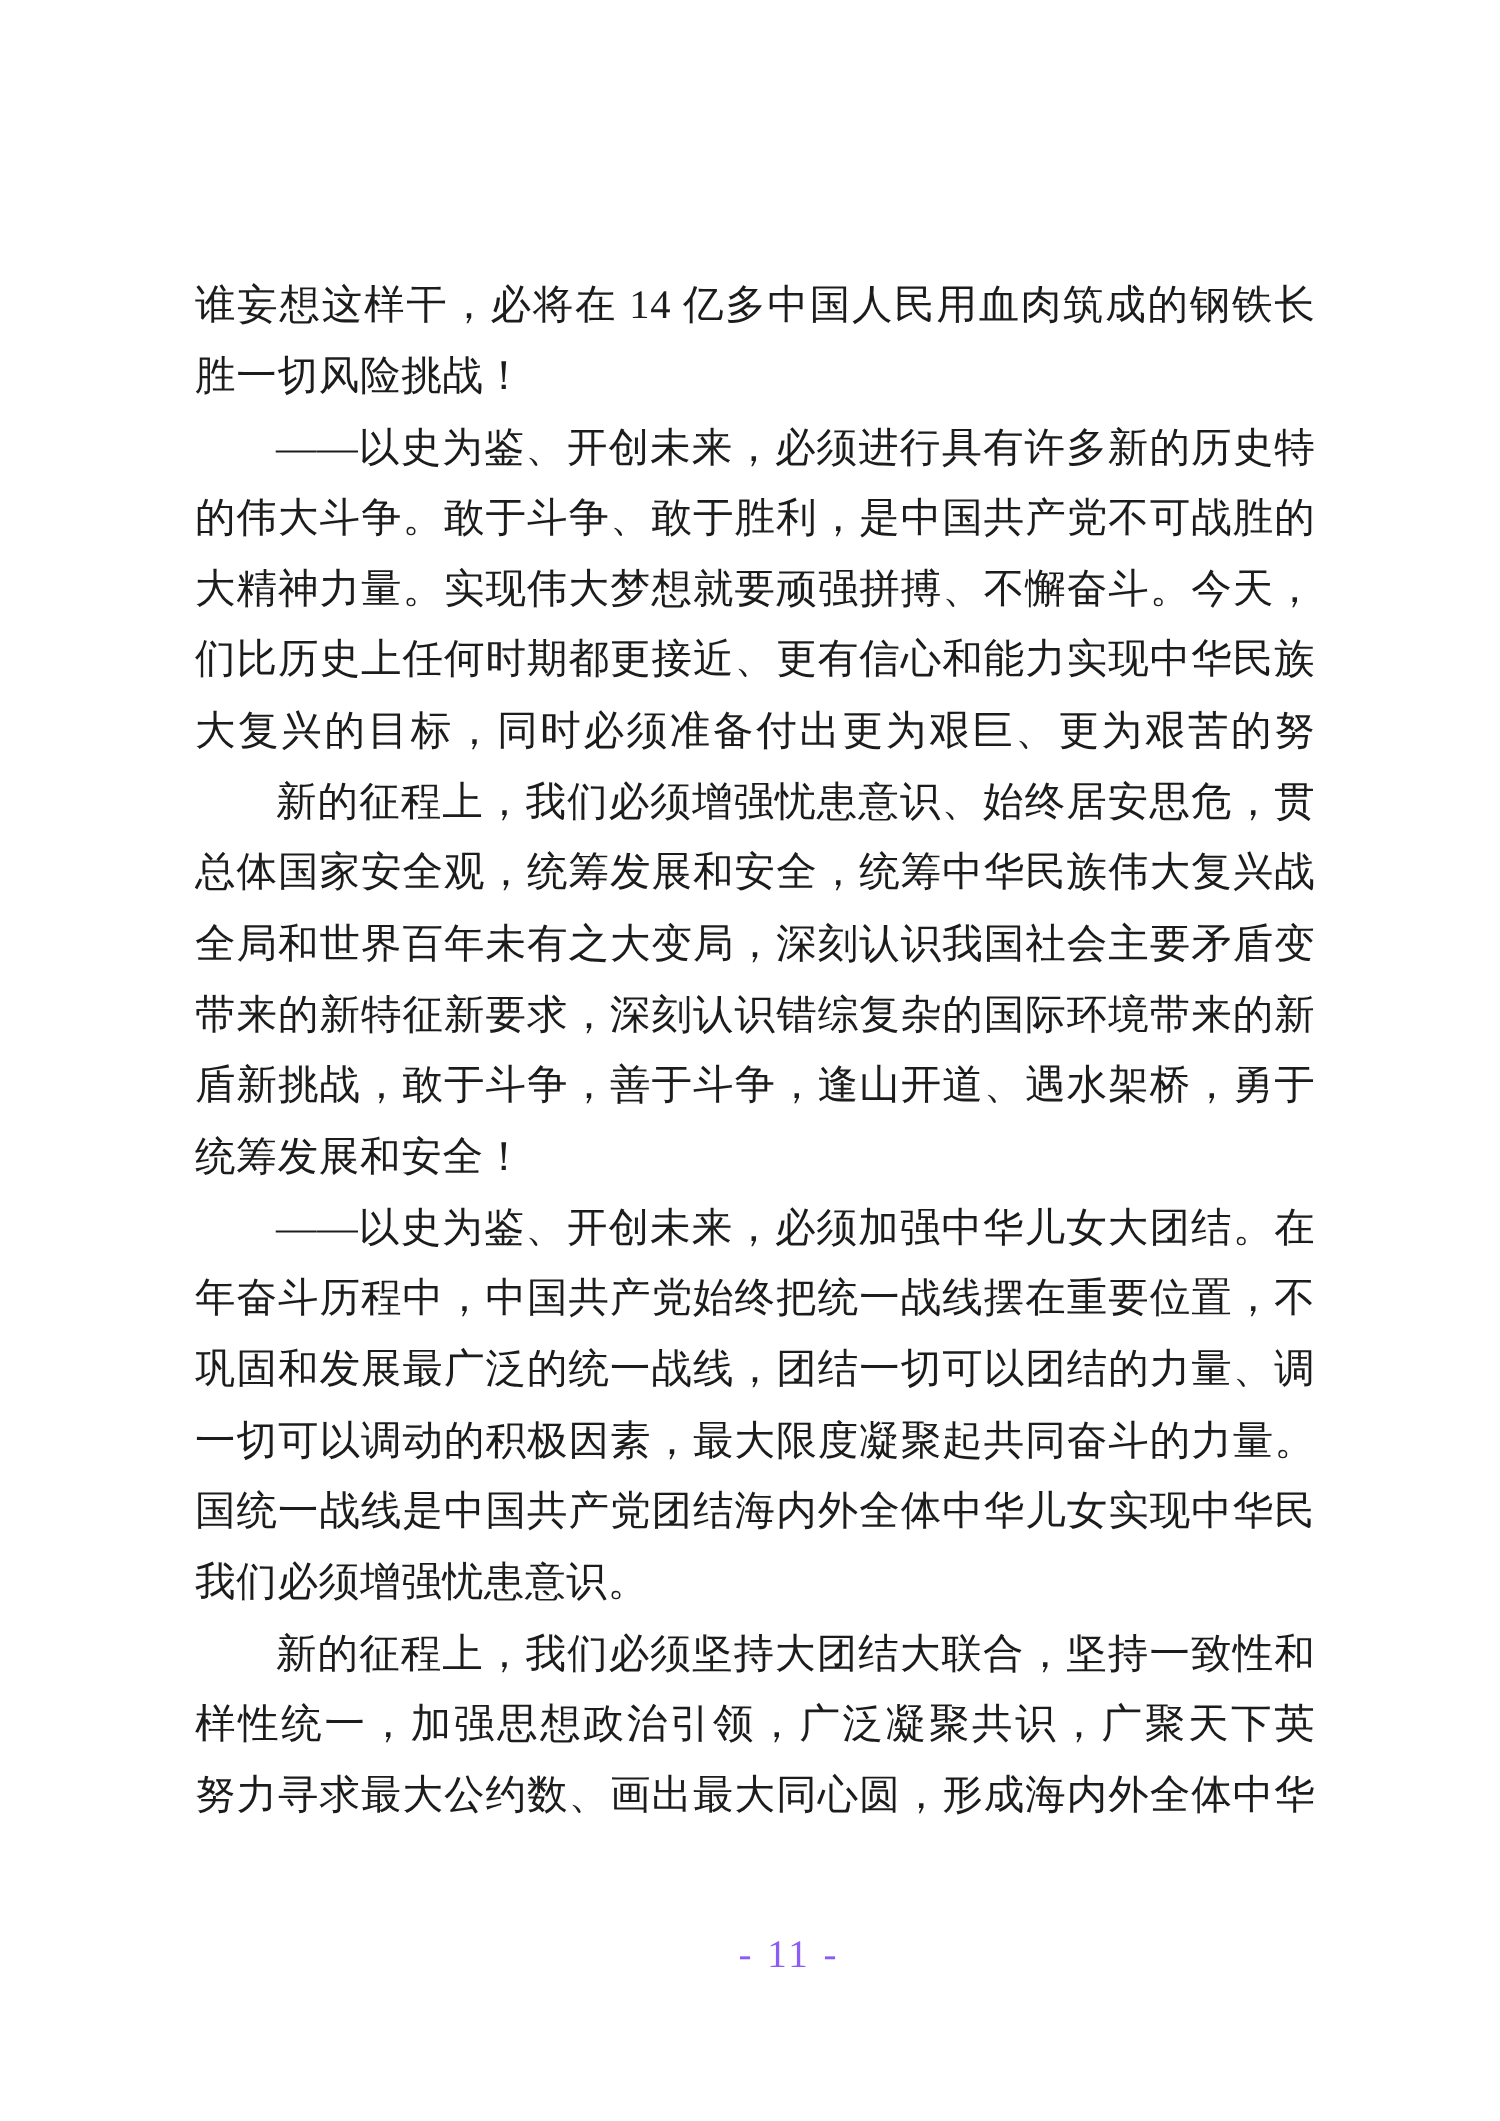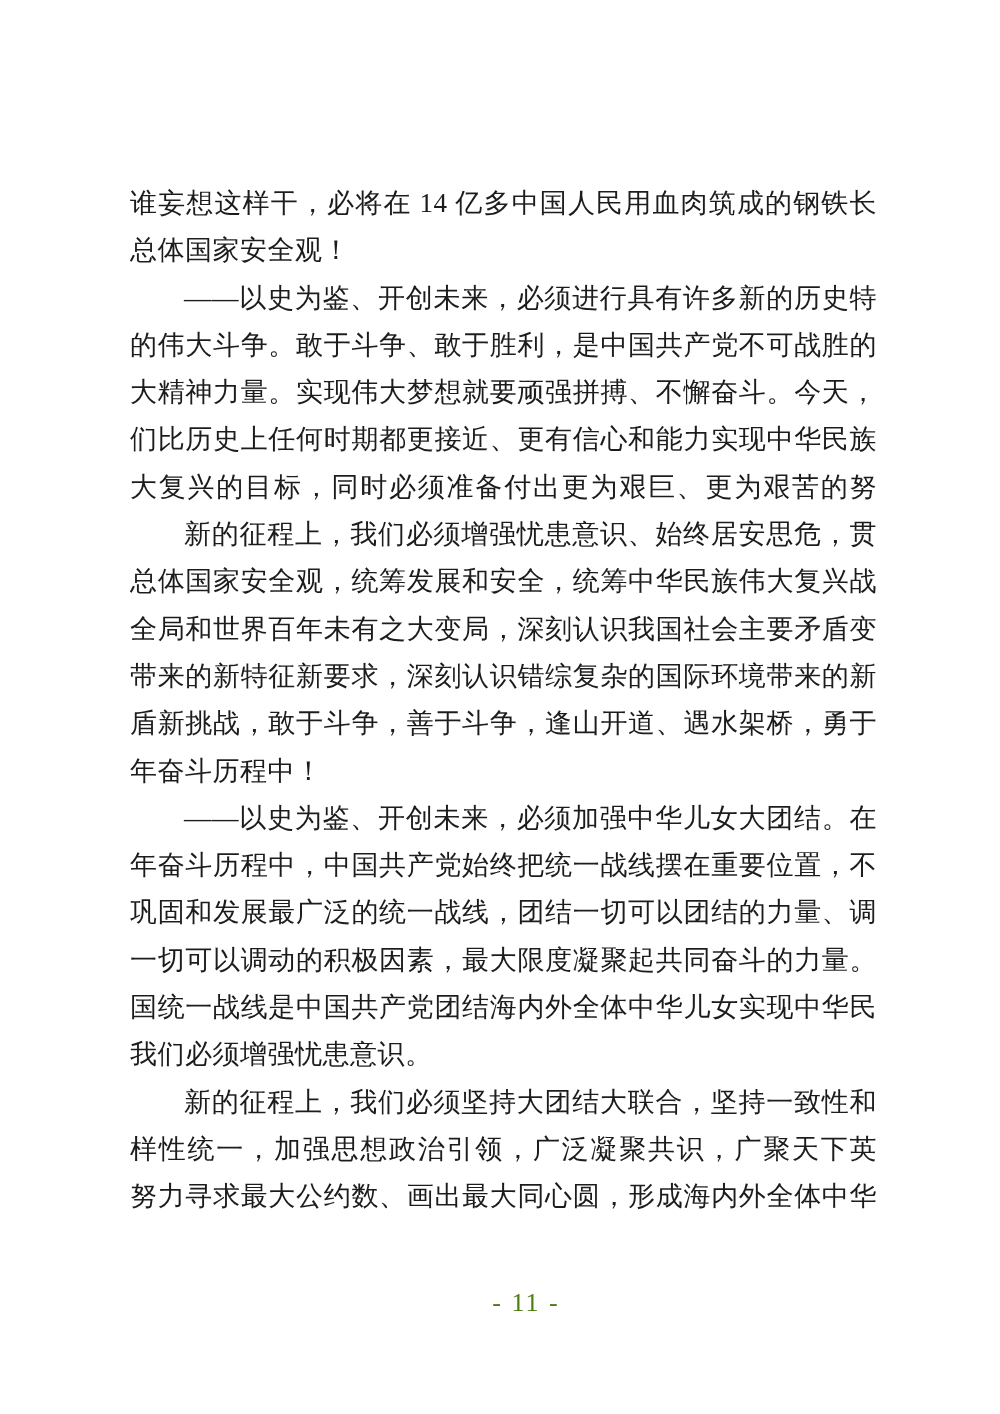--- a/index.html
+++ b/index.html
@@ -38,43 +38,43 @@
   .line.indent {
     text-indent: 2em;
   }
   .page-number {
     position: absolute;
     top: 1288px;
     left: 526px;
     transform: translateX(-50%);
     font-size: 26px;
     letter-spacing: 2px;
-    color: #4d7c0f;
+    color: #8b5cf6;
     white-space: nowrap;
   }
 </style>
 </head>
 <body>
 
 <div class="page">
 
   <div class="text-block">
     <div class="line">谁妄想这样干，必将在 14 亿多中国人民用血肉筑成的钢铁长城</div>
-    <div class="line end">总体国家安全观！</div>
+    <div class="line end">胜一切风险挑战！</div>
     <div class="line indent">——以史为鉴、开创未来，必须进行具有许多新的历史特点</div>
     <div class="line">的伟大斗争。敢于斗争、敢于胜利，是中国共产党不可战胜的强</div>
     <div class="line">大精神力量。实现伟大梦想就要顽强拼搏、不懈奋斗。今天，我</div>
     <div class="line">们比历史上任何时期都更接近、更有信心和能力实现中华民族伟</div>
     <div class="line">大复兴的目标，同时必须准备付出更为艰巨、更为艰苦的努力。</div>
     <div class="line indent">新的征程上，我们必须增强忧患意识、始终居安思危，贯彻</div>
     <div class="line">总体国家安全观，统筹发展和安全，统筹中华民族伟大复兴战略</div>
     <div class="line">全局和世界百年未有之大变局，深刻认识我国社会主要矛盾变化</div>
     <div class="line">带来的新特征新要求，深刻认识错综复杂的国际环境带来的新矛</div>
     <div class="line">盾新挑战，敢于斗争，善于斗争，逢山开道、遇水架桥，勇于战</div>
-    <div class="line end">年奋斗历程中！</div>
+    <div class="line end">统筹发展和安全！</div>
     <div class="line indent">——以史为鉴、开创未来，必须加强中华儿女大团结。在百</div>
     <div class="line">年奋斗历程中，中国共产党始终把统一战线摆在重要位置，不断</div>
     <div class="line">巩固和发展最广泛的统一战线，团结一切可以团结的力量、调动</div>
     <div class="line">一切可以调动的积极因素，最大限度凝聚起共同奋斗的力量。爱</div>
     <div class="line">国统一战线是中国共产党团结海内外全体中华儿女实现中华民</div>
     <div class="line end">我们必须增强忧患意识。</div>
     <div class="line indent">新的征程上，我们必须坚持大团结大联合，坚持一致性和多</div>
     <div class="line">样性统一，加强思想政治引领，广泛凝聚共识，广聚天下英才，</div>
     <div class="line">努力寻求最大公约数、画出最大同心圆，形成海内外全体中华儿</div>
   </div>

